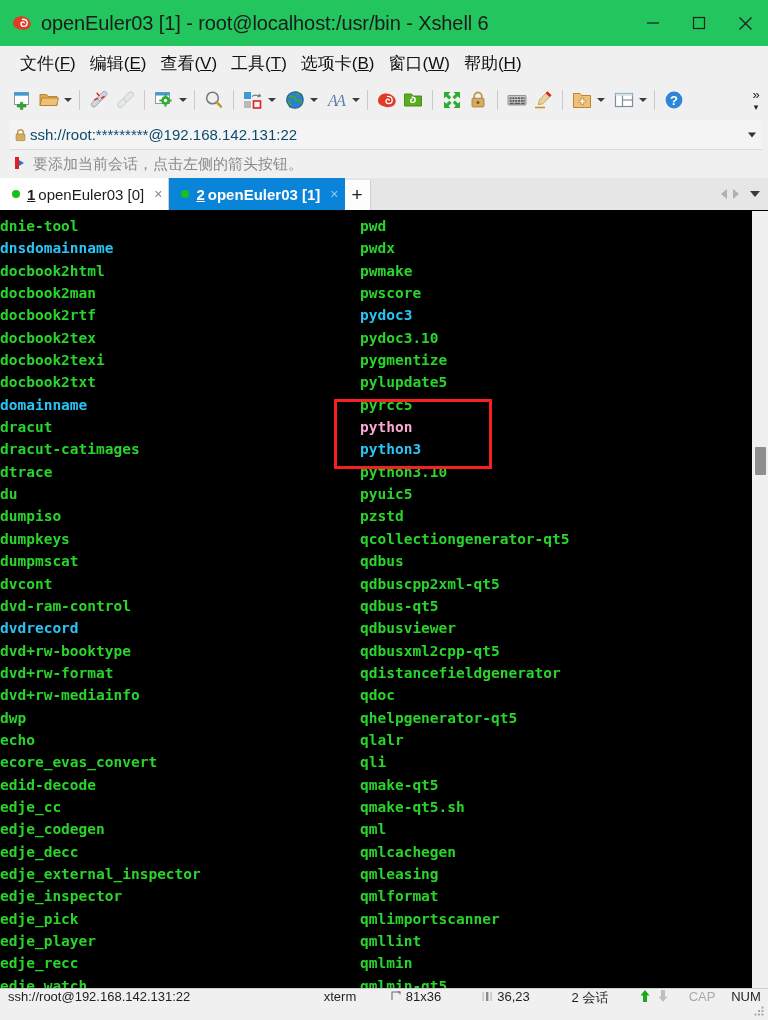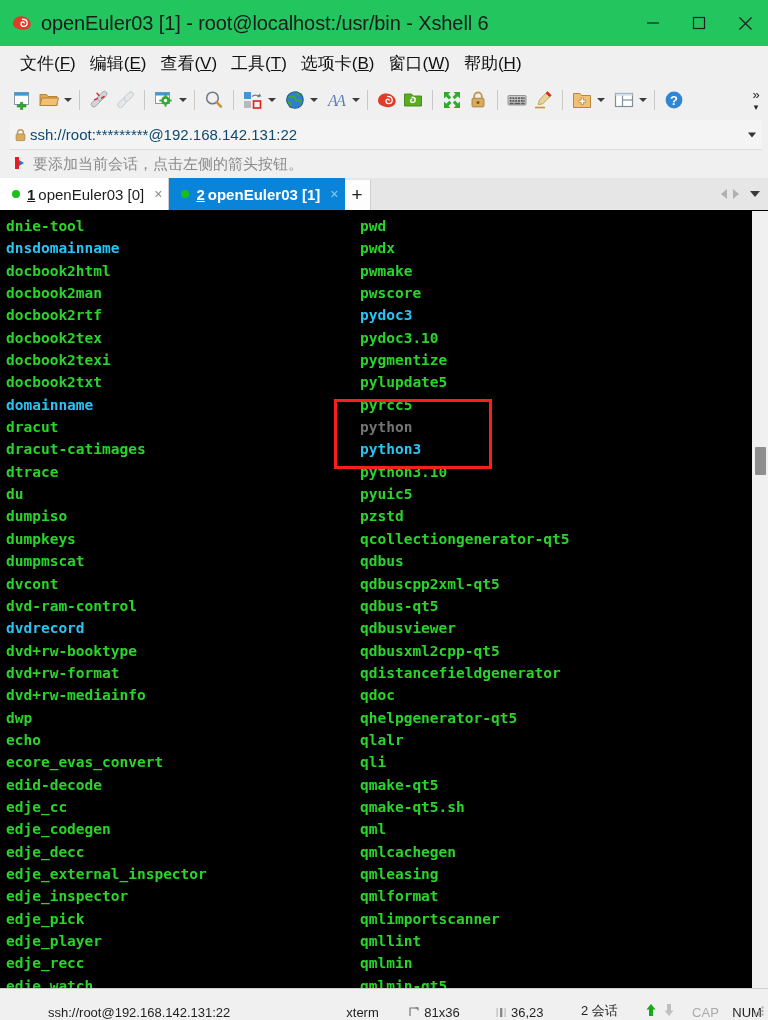--- a/index.html
+++ b/index.html
@@ -151,26 +151,26 @@
   }
   .term {
     flex: 1 1 auto; position: relative;
     font-family: "DejaVu Sans Mono", monospace;
     font-size: 14.5px; font-weight: bold;
     line-height: 22.35px;
     padding: 4px 0 0 14px;
     overflow: hidden;
   }
   .col { position: absolute; top: 4px; }
-  .col-left { left: 6px; }
+  .col-left { left: 0; }
   .col-right { left: 348px; margin-left: 12px; }
   .line { white-space: pre; height: 22.35px; }
   .c-green { color: #29d42b; }
   .c-cyan  { color: #28c4f4; }
-  .c-red   { color: #737373; }
+  .c-red   { color: #f9a8d4; }
 
   .highlight-box {
     position: absolute;
     border: 3px solid #f71f1f;
     pointer-events: none;
   }
 
   .scrollbar {
     width: 17px; flex: 0 0 auto; background: #f0f0f0;
     border-left: 1px solid #000; position: relative;
@@ -178,24 +178,23 @@
   .sb-thumb {
     position: absolute; left: 3px; width: 11px;
     background: #8e8e8e; border-radius: 1px;
   }
 
   
   .statusbar {
     height: 32px; min-height: 32px;
     background: #f0f0f0;
     border-top: 1px solid #cfcfcf;
-    display: flex; align-items: flex-end;
+    display: flex; align-items: flex-start;
     font-size: 13px; color: #1f1f1f;
     position: relative;
-    padding-left: 40px;
   }
   .sb-conn { padding-left: 8px; }
   .sb-cell { display: flex; align-items: center; white-space: nowrap; }
   .sb-ico { margin-right: 4px; display: inline-flex; align-items: center; }
   .sb-dim { color: #aaaaaa; }
   .sb-grip { position: absolute; right: 3px; bottom: 3px; width: 12px; height: 12px; }
 </style>
 </head>
 <body>
 

